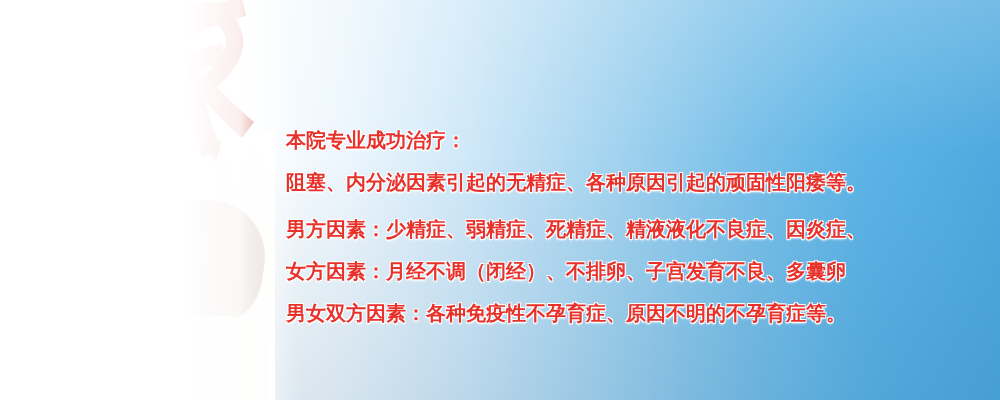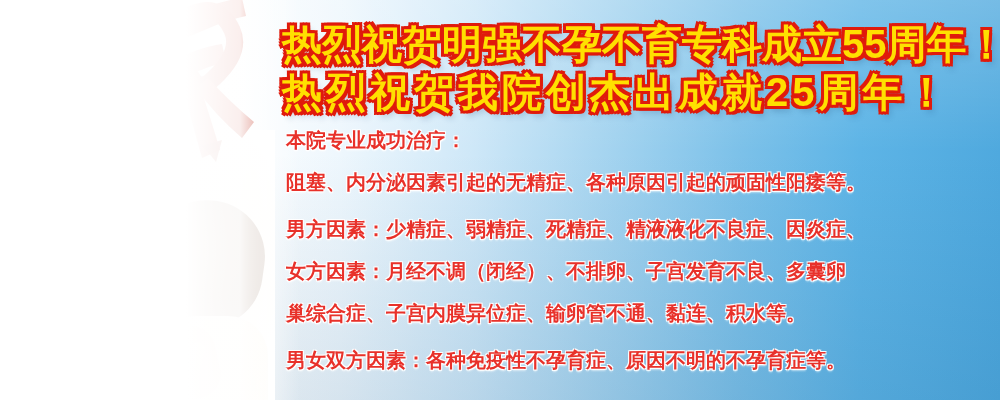--- a/index.html
+++ b/index.html
@@ -407,27 +407,22 @@
       <path d="M96 84 Q62 40 92 22 Q122 6 136 36 Q146 58 118 84 Q104 98 96 84 Z" fill="none" stroke="url(#rib)" stroke-width="17" stroke-linecap="round"></path>
 
       <path d="M100 80 Q112 116 124 156 L106 164 Q94 122 86 88 Z" fill="url(#rib)"></path>
       <path d="M112 84 Q134 108 158 128 L146 144 Q118 120 100 94 Z" fill="url(#rib)"></path>
       <path d="M106 152 L126 146 L120 168 L112 158 Z" fill="#9E2313" opacity=".9"></path>
     </svg>
 
     <div class="art-wash"></div>
   </div>
 
-  <div class="headline">
-    <div class="hl-line l1">热烈祝贺明强不孕不育专科成立55周年！</div>
-    <div class="hl-line l2">热烈祝贺我院创杰出成就25周年！</div>
-  </div>
 
   <div class="body-text">
     <div class="bd-line">本院专业成功治疗：</div>
     <div class="bd-line gap">阻塞、内分泌因素引起的无精症、各种原因引起的顽固性阳痿等。</div>
     <div class="bd-line">男方因素：少精症、弱精症、死精症、精液液化不良症、因炎症、</div>
     <div class="bd-line">女方因素：月经不调（闭经）、不排卵、子宫发育不良、多囊卵</div>
-    <div class="bd-line gap">巢综合症、子宫内膜异位症、输卵管不通、黏连、积水等。</div>
     <div class="bd-line">男女双方因素：各种免疫性不孕育症、原因不明的不孕育症等。</div>
   </div>
 
 </div>
 
 </body></html>

